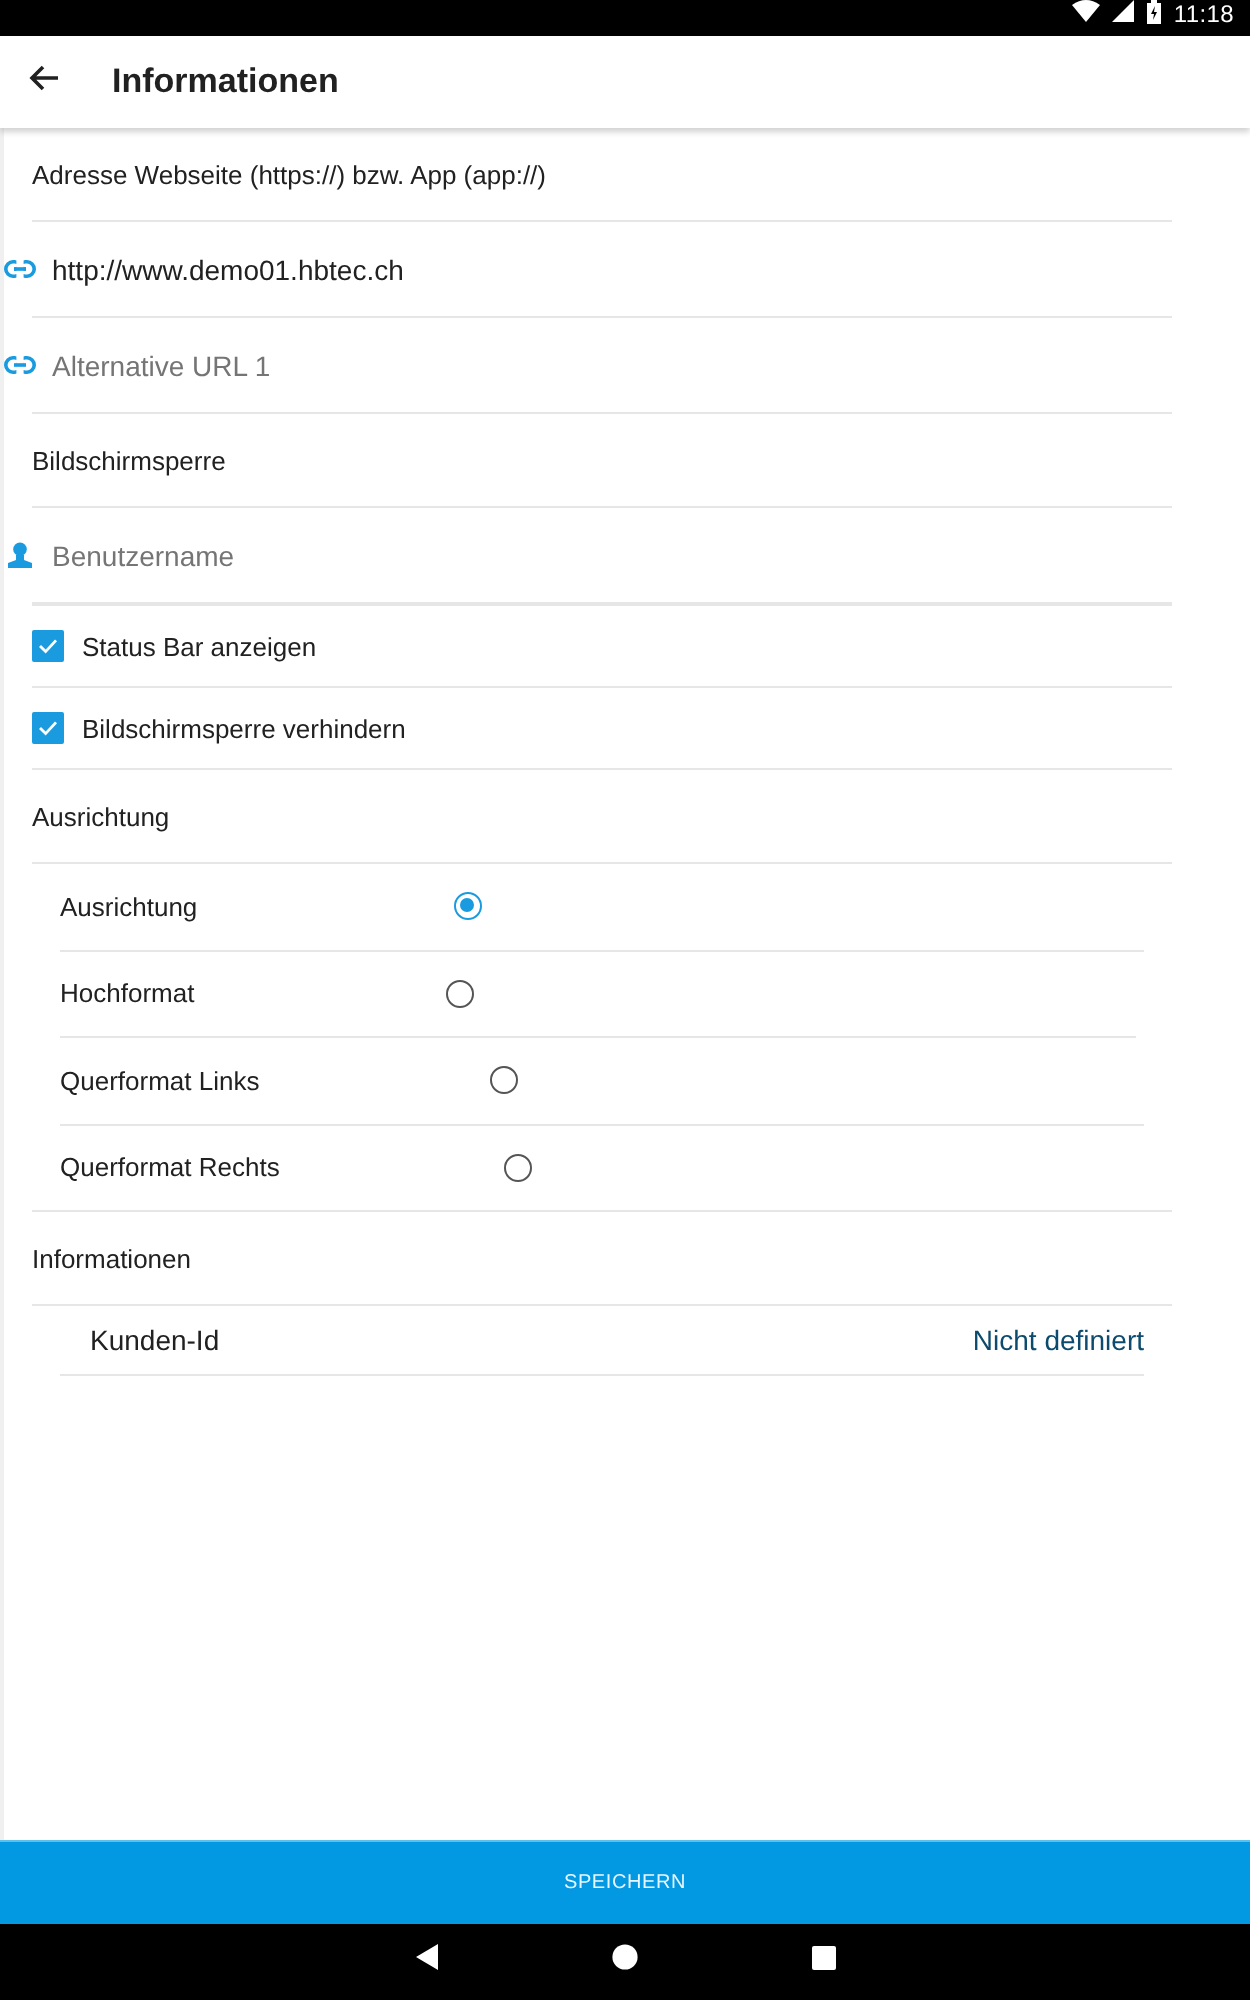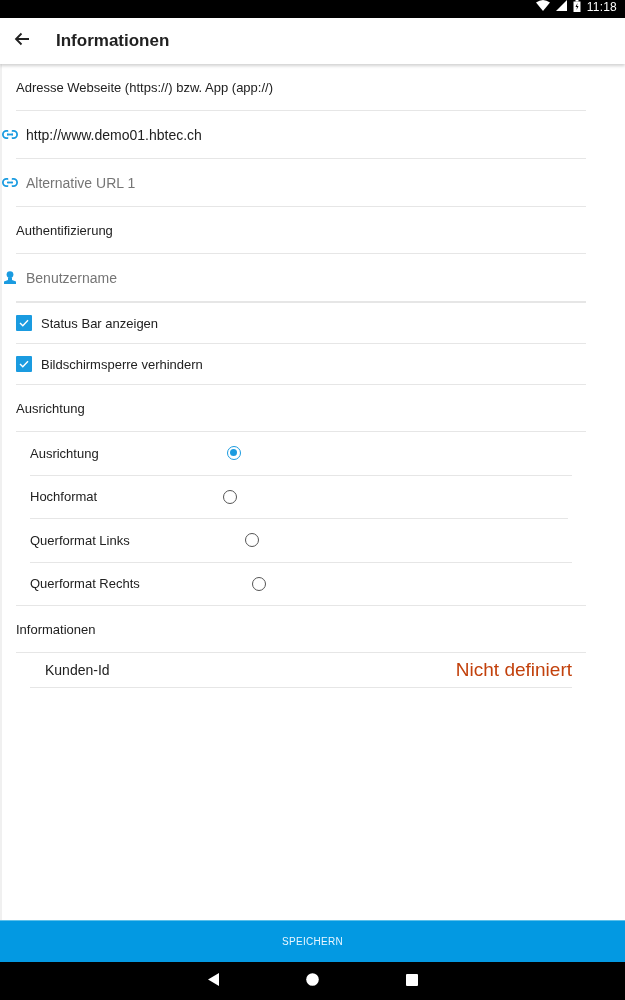--- a/index.html
+++ b/index.html
@@ -27,21 +27,21 @@
 
   .check-row { height: 40px; display: flex; align-items: center; padding-left: 14px; font-size: 13px; color: #212121; }
   .checkbox { width: 16px; height: 16px; background: #1a9be0; border-radius: 1px; margin-right: 9px; display: flex; align-items: center; justify-content: center; }
 
   .radio-row { height: 42.5px; display: flex; align-items: center; padding-left: 28px; font-size: 13px; color: #212121; position: relative; }
   .radio { position: absolute; width: 14px; height: 14px; border-radius: 50%; border: 1.6px solid #555; top: 50%; transform: translateY(-50%); }
   .radio.checked { border-color: #1a9be0; }
   .radio.checked::after { content: ""; position: absolute; left: 2px; top: 2px; width: 7px; height: 7px; border-radius: 50%; background: #1a9be0; }
 
   .info-row { height: 34px; display: flex; align-items: center; justify-content: space-between; padding-left: 43px; padding-right: 14px; font-size: 14px; }
-  .info-row .value { color: #c2410c; font-size: 19px; }
+  .info-row .value { color: #0c4a6e; font-size: 14px; }
 
   .save-bar { position: absolute; top: 920px; left: 0; width: 625px; height: 42px; background: #0399e2; display: flex; align-items: center; justify-content: center; color: #e8f6ff; font-size: 10px; letter-spacing: 0.3px; border-top: 1px solid #5cc0ea; }
 
   .navbar { position: absolute; top: 962px; left: 0; width: 625px; height: 38px; background: #000; display: flex; align-items: center; justify-content: center; gap: 85px; }
   .nav-btn { width: 14px; height: 14px; display: flex; align-items: center; justify-content: center; }
 </style>
 </head>
 <body>
 
 <div class="statusbar">
@@ -102,21 +102,21 @@
           <rect x="0.9" y="0.9" width="8" height="7.2" rx="3.6" stroke="#1a9be0" stroke-width="1.8" fill="none"></rect>
           <rect x="7.1" y="0.9" width="8" height="7.2" rx="3.6" stroke="#1a9be0" stroke-width="1.8" fill="none"></rect>
           <rect x="6.2" y="0" width="3.6" height="9" fill="#fff"></rect>
           <rect x="5" y="3.6" width="6" height="1.8" fill="#1a9be0"></rect>
         </svg>
     </span>
     <input type="text" placeholder="Alternative URL 1" style="">
   </div>
   <div class="divider"></div>
 
-  <div class="section-header">Authentifizierung</div>
+  <div class="section-header">Bildschirmsperre</div>
   <div class="divider"></div>
 
   <div class="field-row">
     <span class="icon">
       <svg width="12" height="13" viewBox="0 0 12 13">
           <circle cx="6" cy="3.6" r="3.4" fill="#1a9be0"></circle>
           <path d="M4 6.5 H8 L8 9 L12 10.5 L12 13 H0 L0 10.5 L4 9 Z" fill="#1a9be0"></path>
         </svg>
     </span>
     <input type="text" placeholder="Benutzername" style="">

